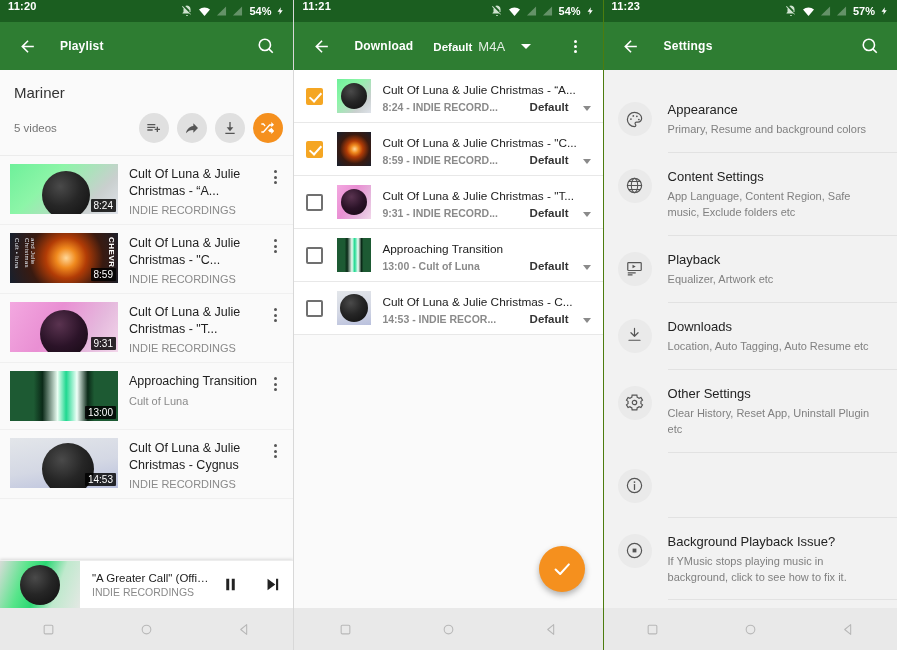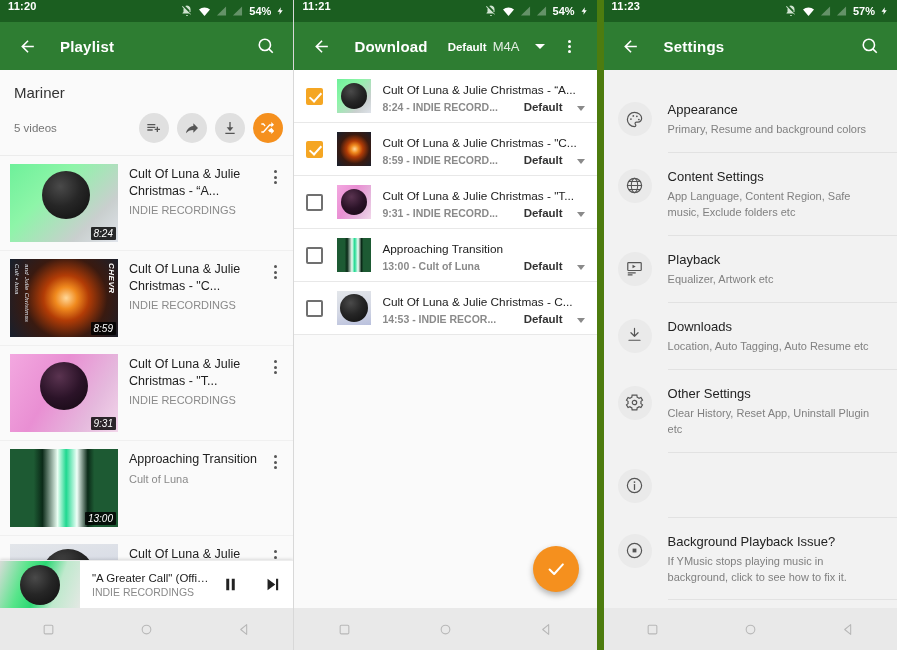--- a/index.html
+++ b/index.html
@@ -10,41 +10,41 @@
     overflow: hidden;
   }
   .screens { display: flex; width: 897px; height: 650px; }
   .phone {
     width: 299px; height: 650px;
     position: relative;
     background: #fafafa;
     display: flex; flex-direction: column;
     overflow: hidden;
   }
-  .phone.mid { width: 316px; border-left: 1px solid #d8d8d8; border-right: 7px solid #4d7c0f; }
+  .phone.mid { width: 316px; border-left: 1px solid #d8d8d8; border-right: 1px solid #4d7c0f; }
 
   
   .statusbar {
     height: 22px; background: #1b5e20; color: #fff;
     display: flex; padding: 0 8px;
     font-size: 11px; flex: 0 0 22px;
   }
   .statusbar .clock { font-weight: bold; letter-spacing: .2px; }
   .statusbar .sp { flex: 1; }
   .sb-icons { display: flex; align-items: center; gap: 5px; }
   .sb-icons svg { display: block; }
   .batt { font-size: 11px; font-weight: bold; margin-left: 1px; }
 
   
   .appbar {
     height: 48px; background: #2e7d32; color: #fff;
     display: flex; align-items: center; padding: 0 12px;
     flex: 0 0 48px;
   }
-  .appbar .title { font-size: 15px; font-weight: bold; margin-left: 18px; letter-spacing: .2px; text-align: right; }
+  .appbar .title { font-size: 12px; font-weight: bold; margin-left: 18px; letter-spacing: .2px; text-align: right; }
   .appbar .sp { flex: 1; }
   .iconbtn {
     width: 30px; height: 30px; display: flex; align-items: center;
     justify-content: center; cursor: pointer;
   }
   .fmt { display: flex; align-items: baseline; gap: 6px; margin-left: 20px; }
   .fmt .lbl { font-size: 11.5px; font-weight: bold; }
   .fmt .val { font-size: 13px; color: #e3eee3; }
   .caret { width: 0; height: 0; border-left: 5px solid transparent; border-right: 5px solid transparent;
            border-top: 5px solid #fff; margin-left: 16px; }
@@ -57,21 +57,21 @@
   .pl-actions { display: flex; align-items: center; padding: 12px 10px 12px 14px; background: #fafafa; }
   .pl-count { font-size: 11.5px; color: #757575; }
   .pl-actions .sp { flex: 1; }
   .circlebtn {
     width: 30px; height: 30px; border-radius: 50%; background: #e0e0e0;
     display: flex; align-items: center; justify-content: center; margin-left: 8px; cursor: pointer;
   }
   .circlebtn.accent { background: #f5901e; }
   .listwrap { flex: 1; overflow: hidden; background: #fafafa; border-top: 1px solid #ececec; }
   .vrow { display: flex; align-items: flex-start; padding: 8px 8px 8px 10px; border-bottom: 1px solid #f0f0f0; }
-  .thumb { width: 108px; height: 78px; position: relative; flex: 0 0 108px; overflow: hidden; font-style: italic; }
+  .thumb { width: 108px; height: 50px; position: relative; flex: 0 0 108px; overflow: hidden; }
   .thumb .dur {
     position: absolute; right: 2px; bottom: 2px; background: rgba(0,0,0,.82);
     color: #fff; font-size: 10px; padding: 1px 3px; border-radius: 1px; line-height: 1.1;
   }
   .vmeta { flex: 1; padding: 2px 2px 0 11px; min-width: 0; }
   .vtitle { font-size: 12.5px; color: #212121; line-height: 1.32; }
   .vsub { font-size: 11px; color: #8a8a8a; margin-top: 5px; }
   .vmore { width: 20px; display: flex; justify-content: center; padding-top: 6px; cursor: pointer; }
   .dots-dark { display: flex; flex-direction: column; gap: 2.5px; align-items: center; }
   .dots-dark i { width: 3px; height: 3px; background: #555; border-radius: 50%; display: block; }

